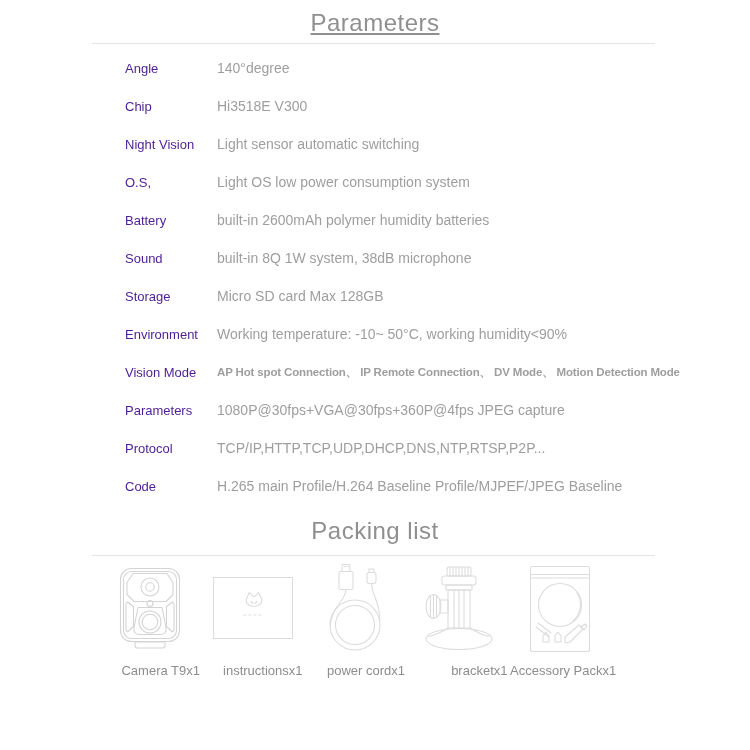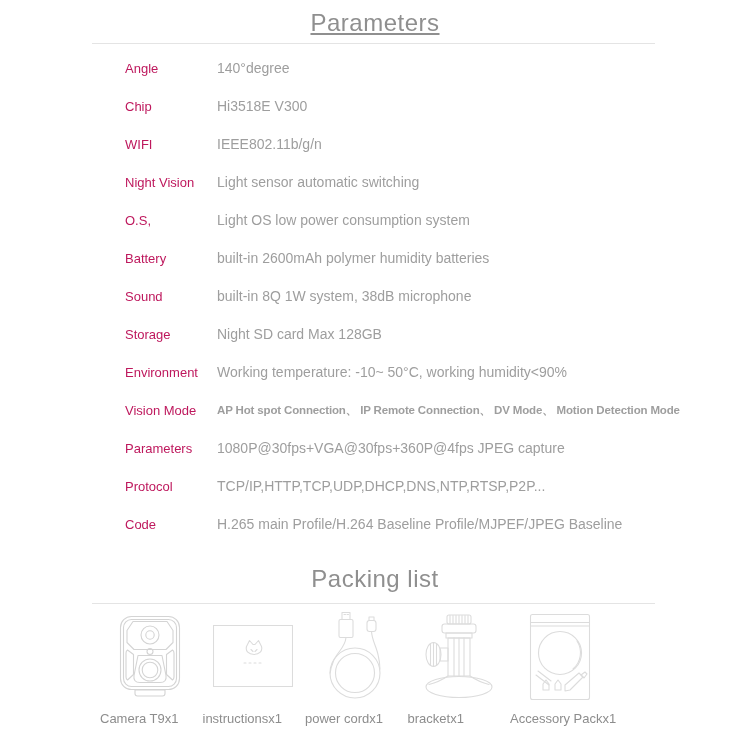--- a/index.html
+++ b/index.html
@@ -6,40 +6,40 @@
   body{
     width:750px;height:750px;background:#ffffff;
     font-family:"Liberation Sans","DejaVu Sans",sans-serif;
     -webkit-font-smoothing:antialiased;overflow:hidden;
   }
   .section-title{
     text-align:center;font-size:24px;font-weight:400;color:#8f8f8f;
     letter-spacing:0.5px;
   }
   .title-params{padding-top:3px;height:40px;line-height:40px;text-decoration:underline;}
-  .title-packing{padding-top:5px;height:32px;line-height:32px;margin-top:15px;margin-bottom:8px;}
+  .title-packing{padding-top:5px;height:32px;line-height:32px;margin-top:5px;margin-bottom:8px;}
   .divider{
     height:0;border:0;border-top:1px solid #e4e4e4;
     margin:0 95px 0 92px;
   }
   .spec-list{padding:5px 95px 0 92px;}
   .spec-row{height:38px;display:flex;align-items:center;}
   .spec-label{
     margin-left:33px;width:92px;flex:0 0 92px;
-    font-size:13px;color:#be185d;
+    font-size:13px;color:#4c1d95;
   }
   .spec-value{
     font-size:14px;color:#9e9e9e;white-space:nowrap;overflow:visible;
   }
   .spec-row.tight .spec-value{font-size:11.5px;letter-spacing:-0.15px;font-weight:bold;}
   .packing-items{
     margin:6px 0 0 100px;width:510px;
     display:flex;justify-content:space-between;
   }
-  .pack-item{width:100px;text-align:left;}
+  .pack-item{width:100px;text-align:right;}
   .pack-figure{
     height:92px;display:flex;align-items:center;justify-content:center;
   }
   .pack-label{
     font-size:13px;color:#8d8d8d;margin-top:9px;white-space:nowrap;
   }
   svg.lineart{stroke:#dcdcdc;fill:none;stroke-width:1.1;stroke-linejoin:round;stroke-linecap:round;}
   svg.lineart .darker{stroke:#d4d4d4;}
 </style>
 </head>
@@ -51,42 +51,38 @@
   <div class="spec-list">
     <div class="spec-row">
       <div class="spec-label">Angle</div>
       <div class="spec-value">140°degree</div>
     </div>
     <div class="spec-row">
       <div class="spec-label">Chip</div>
       <div class="spec-value">Hi3518E V300</div>
     </div>
     <div class="spec-row">
-      <div class="spec-label">WIFI</div>
-      <div class="spec-value">IEEE802.11b/g/n</div>
-    </div>
-    <div class="spec-row">
       <div class="spec-label">Night Vision</div>
       <div class="spec-value">Light sensor automatic switching</div>
     </div>
     <div class="spec-row">
       <div class="spec-label">O.S,</div>
       <div class="spec-value">Light OS low power consumption system</div>
     </div>
     <div class="spec-row">
       <div class="spec-label">Battery</div>
       <div class="spec-value">built-in 2600mAh polymer humidity batteries</div>
     </div>
     <div class="spec-row">
       <div class="spec-label">Sound</div>
       <div class="spec-value">built-in 8Q 1W system, 38dB microphone</div>
     </div>
     <div class="spec-row">
       <div class="spec-label">Storage</div>
-      <div class="spec-value">Night SD card Max 128GB</div>
+      <div class="spec-value">Micro SD card Max 128GB</div>
     </div>
     <div class="spec-row">
       <div class="spec-label">Environment</div>
       <div class="spec-value">Working temperature: -10~ 50°C, working humidity&lt;90%</div>
     </div>
     <div class="spec-row tight">
       <div class="spec-label">Vision Mode</div>
       <div class="spec-value">AP Hot spot Connection、 IP Remote Connection、 DV Mode、 Motion Detection Mode</div>
     </div>
     <div class="spec-row">

